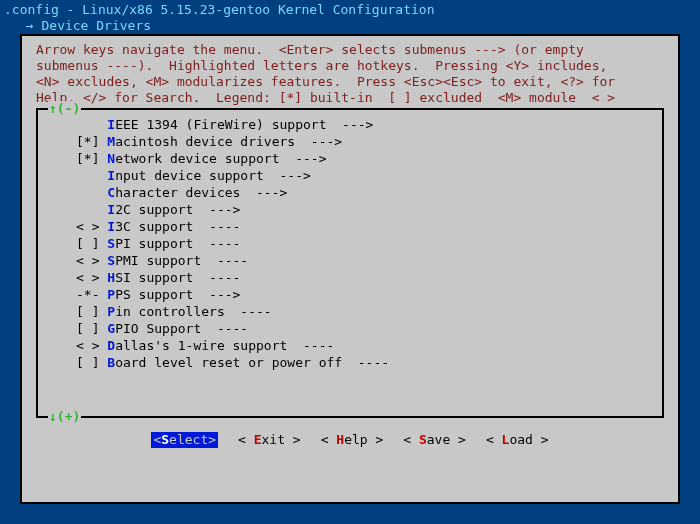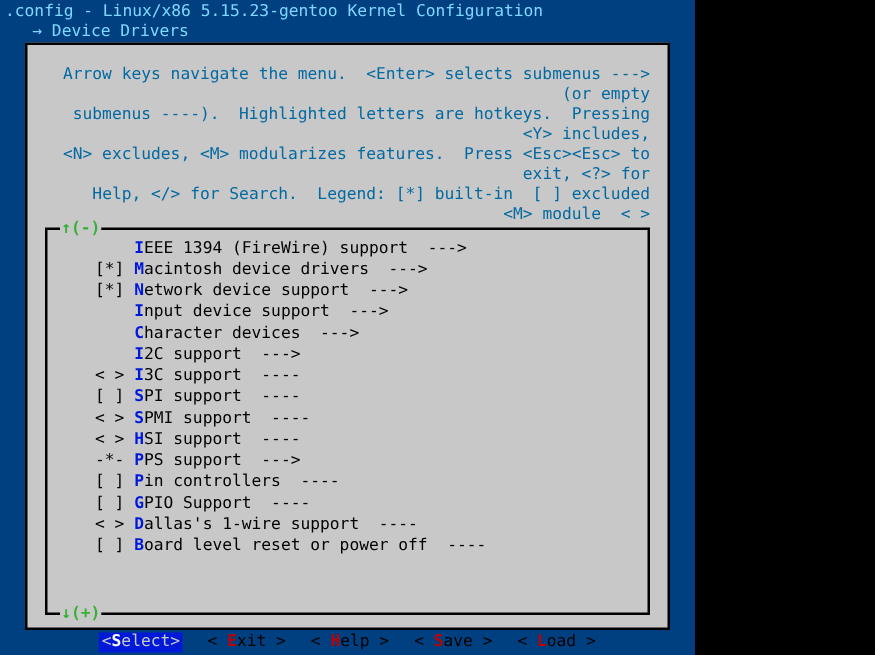--- a/index.html
+++ b/index.html
@@ -9,21 +9,21 @@
     height: 524px;
     background: #000;
     font-family: "DejaVu Sans Mono", "Liberation Mono", "Courier New", monospace;
     font-size: 13px;
     line-height: 16px;
     overflow: hidden;
     color: #000;
   }
   .terminal {
     background: #004080;
-    width: 556px;
+    width: 700px;
     height: 524px;
     position: relative;
     box-sizing: border-box;
   }
   .title1 {
     color: #7fd8ff;
     padding: 2px 0 0 4px;
     white-space: pre;
   }
   .title2 {
@@ -49,24 +49,23 @@
     text-align: center;
     pointer-events: none;
   }
   .win-title span {
     background: #c8c8c8;
     color: #0018d8;
     font-weight: bold;
     padding: 0 6px;
   }
   .help {
-    padding: 16px 14px 2px 14px;
-    color: #0369a1;
+    padding: 6px 14px 2px 14px;
+    color: #7f1d1d;
     white-space: pre-wrap;
-    text-align: right;
   }
   .scroll-box {
     margin: 0 14px 0 14px;
     border: 2px solid #000;
     position: relative;
     height: 310px;
     box-sizing: border-box;
   }
   .scroll-ind {
     position: absolute;

